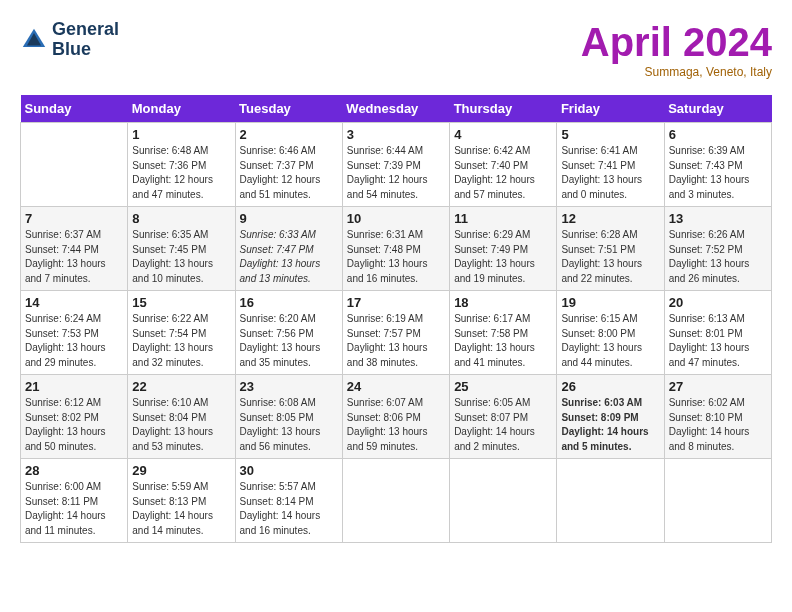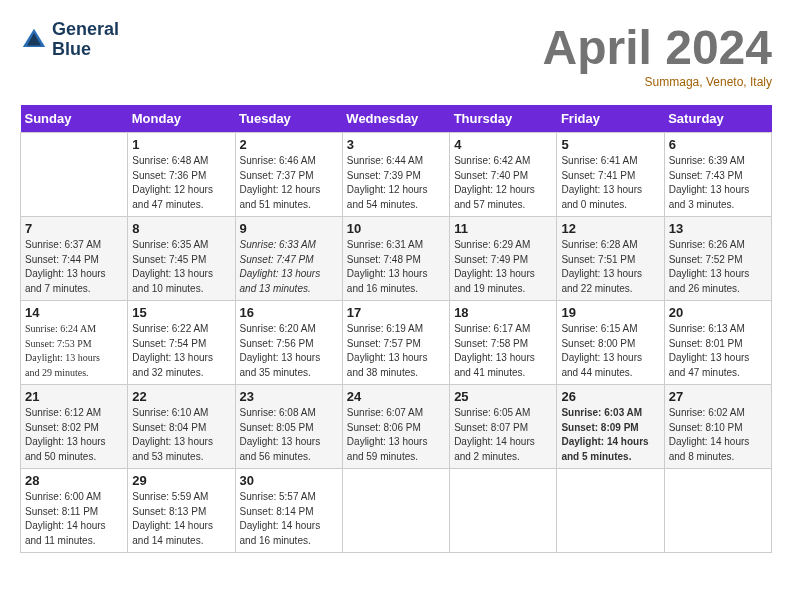--- a/index.html
+++ b/index.html
@@ -28,23 +28,23 @@
     }
     .logo-icon {
       width: 28px;
       height: 28px;
       margin-right: 4px;
     }
     .title-block {
       text-align: right;
     }
     .month-title {
-      font-size: 48px;
+      font-size: 40px;
       font-weight: bold;
-      color: #737373;
+      color: #a21caf;
     }
     .location {
       font-size: 12px;
       color: #a16207;
     }
     table {
       width: 100%;
       border-collapse: collapse;
       font-size: 11px;
     }
@@ -208,21 +208,21 @@
           <span class="day-num">13</span>
           <div class="day-info" style="white-space: pre-line;">Sunrise: 6:26 AM
 Sunset: 7:52 PM
 Daylight: 13 hours
 and 26 minutes.</div>
         </td>
       </tr>
       <tr>
         <td>
           <span class="day-num">14</span>
-          <div class="day-info" style="white-space: pre-line; font-family: Liberation Serif, serif;">Sunrise: 6:24 AM
+          <div class="day-info" style="white-space: pre-line;">Sunrise: 6:24 AM
 Sunset: 7:53 PM
 Daylight: 13 hours
 and 29 minutes.</div>
         </td>
         <td>
           <span class="day-num">15</span>
           <div class="day-info" style="white-space: pre-line;">Sunrise: 6:22 AM
 Sunset: 7:54 PM
 Daylight: 13 hours
 and 32 minutes.</div>

